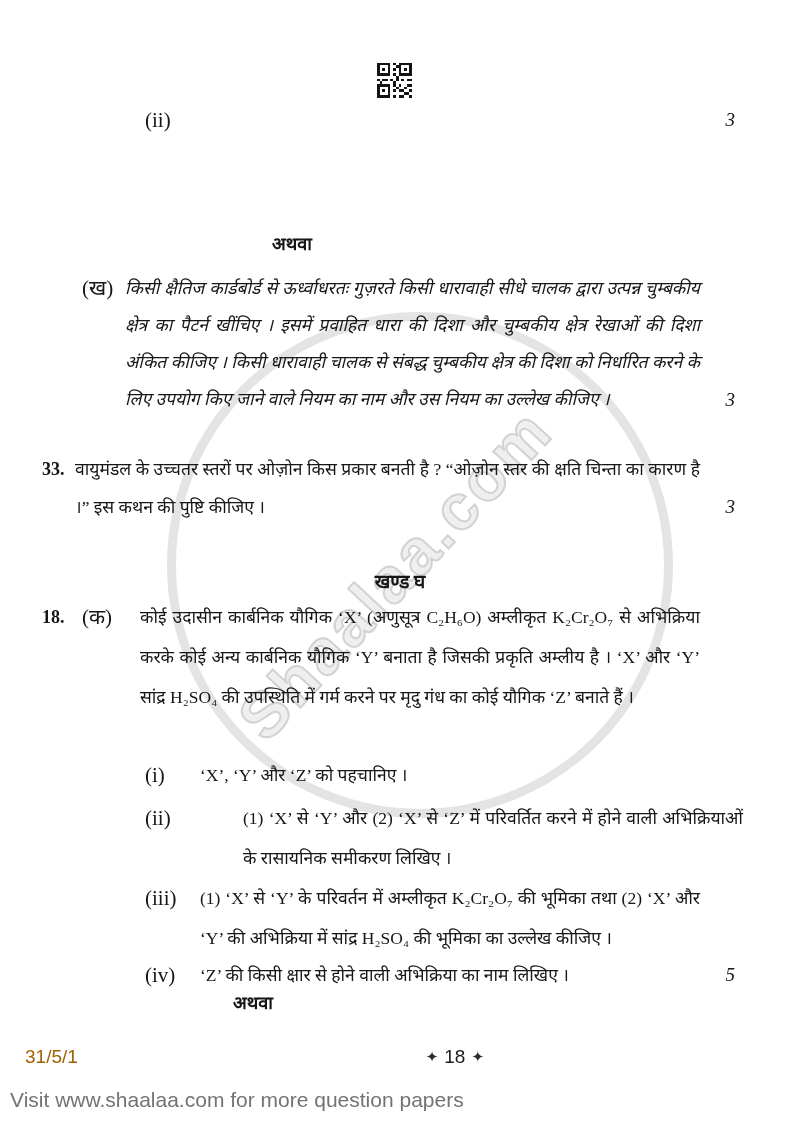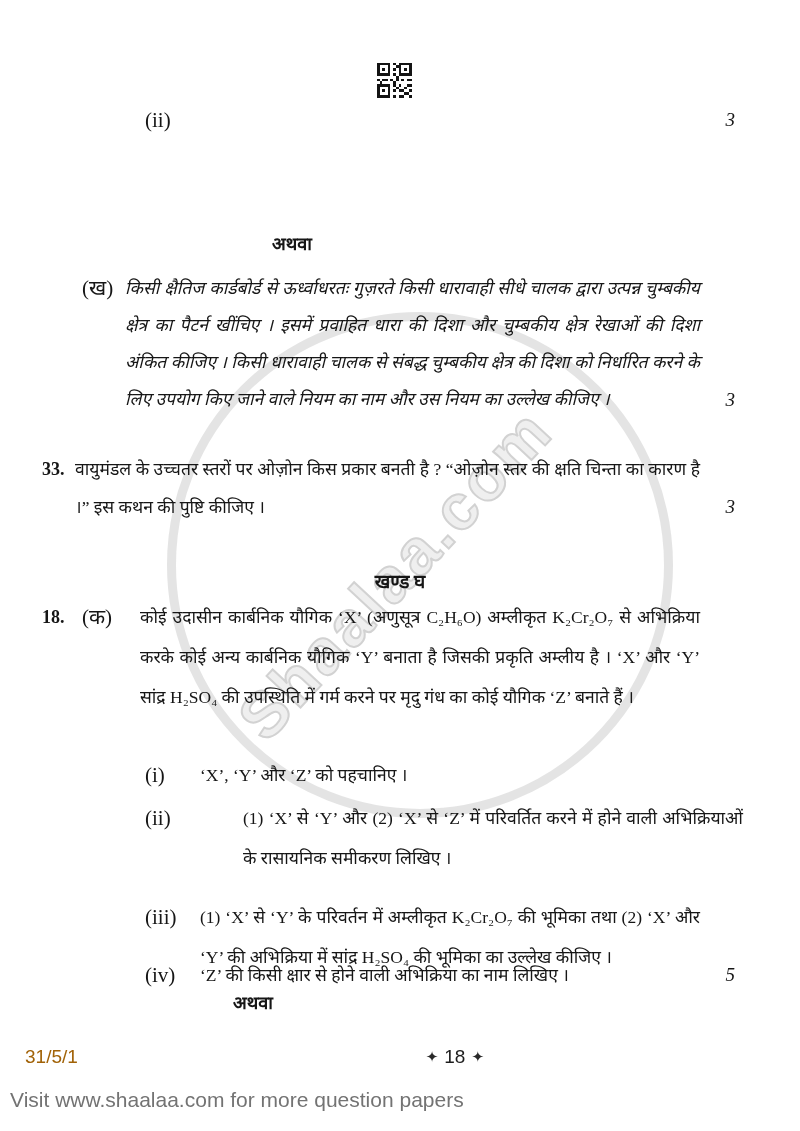--- a/index.html
+++ b/index.html
@@ -171,21 +171,21 @@
     <div class="qtext" style="width:500px;">‘X’, ‘Y’ और ‘Z’ को पहचानिए ।</div>
     <div class="qmarks"></div>
   </div>
 
   <div class="qblock lh40" style="left:145px; top:798px; width:590px;">
     <div class="qlabel" style="width:55px;">(ii)</div>
     <div class="qtext" style="width:500px;margin-left:43px;">(1) ‘X’ से ‘Y’ और (2) ‘X’ से ‘Z’ में परिवर्तित करने में होने वाली अभिक्रियाओं के रासायनिक समीकरण लिखिए ।</div>
     <div class="qmarks"></div>
   </div>
 
-  <div class="qblock lh40" style="left:145px; top:897px; width:590px;">
+  <div class="qblock lh40" style="left:145px; top:878px; width:590px;">
     <div class="qlabel" style="width:55px;">(iii)</div>
     <div class="qtext" style="width:500px;">(1) ‘X’ से ‘Y’ के परिवर्तन में अम्लीकृत K₂Cr₂O₇ की भूमिका तथा (2) ‘X’ और ‘Y’ की अभिक्रिया में सांद्र H₂SO₄ की भूमिका का उल्लेख कीजिए ।</div>
     <div class="qmarks"></div>
   </div>
 
   <div class="qblock lh40" style="left:145px; top:955px; width:590px;">
     <div class="qlabel" style="width:55px;">(iv)</div>
     <div class="qtext" style="width:500px;">‘Z’ की किसी क्षार से होने वाली अभिक्रिया का नाम लिखिए ।</div>
     <div class="qmarks">5</div>
   </div>

